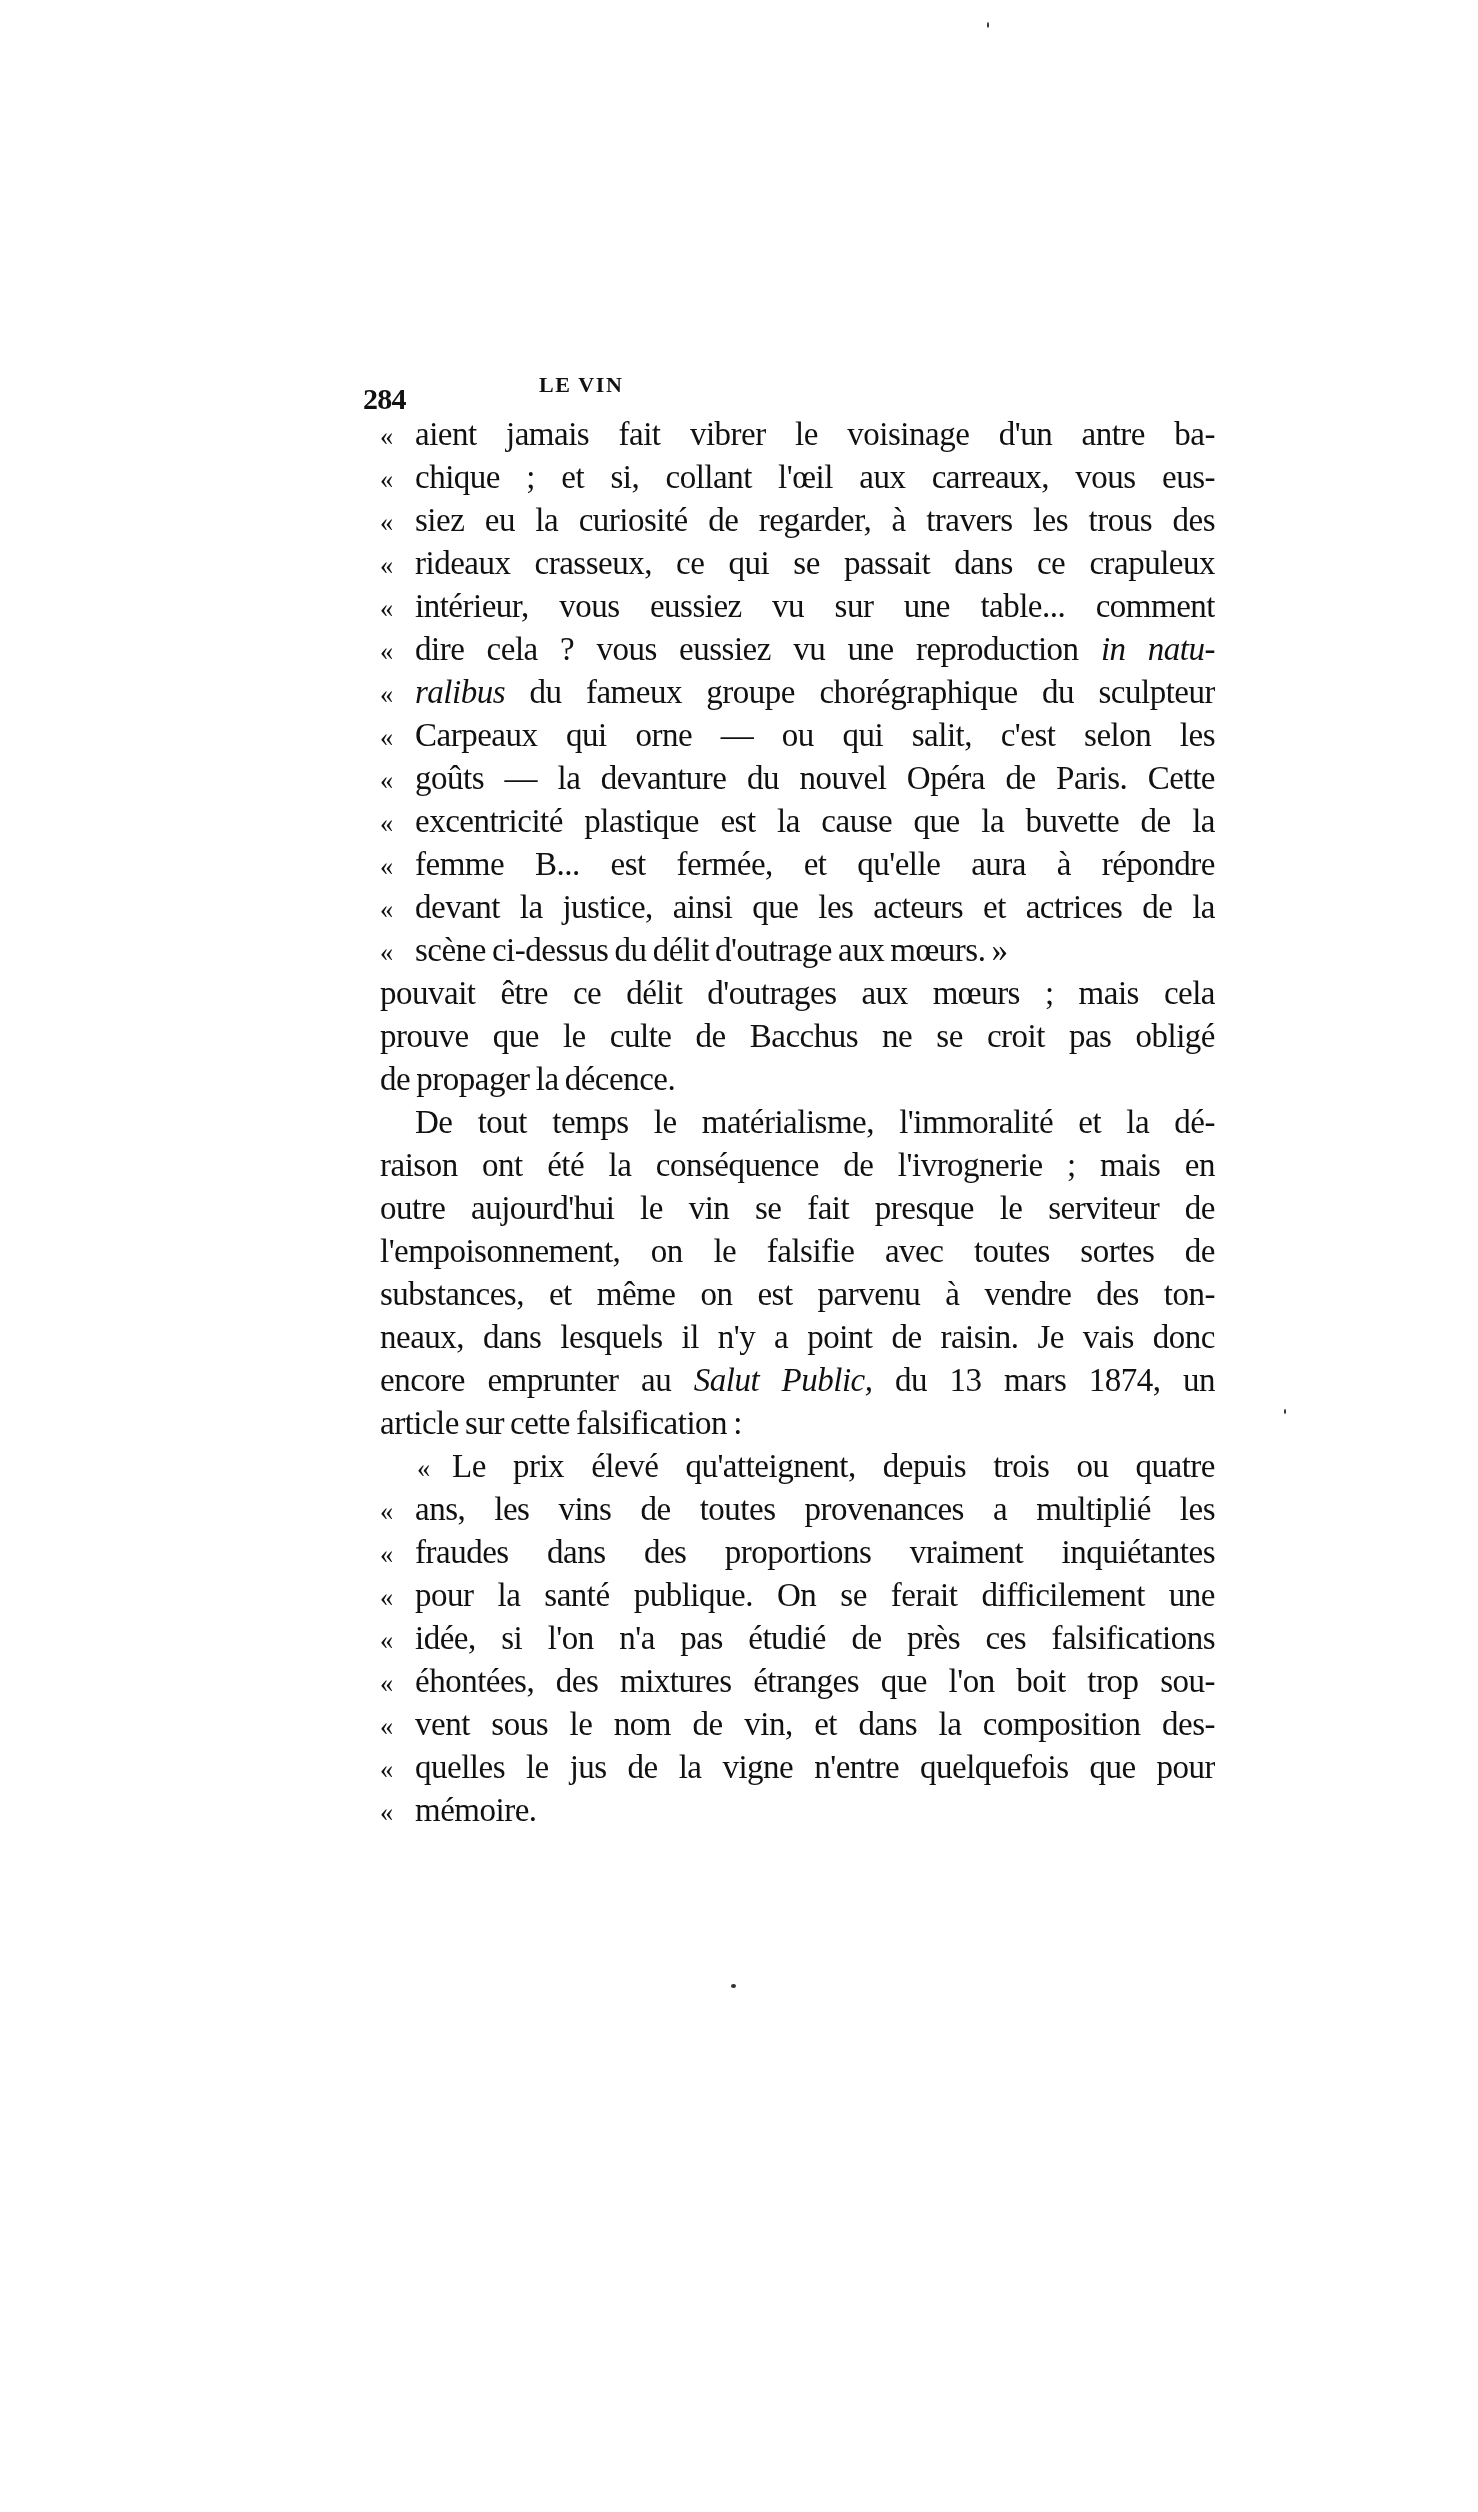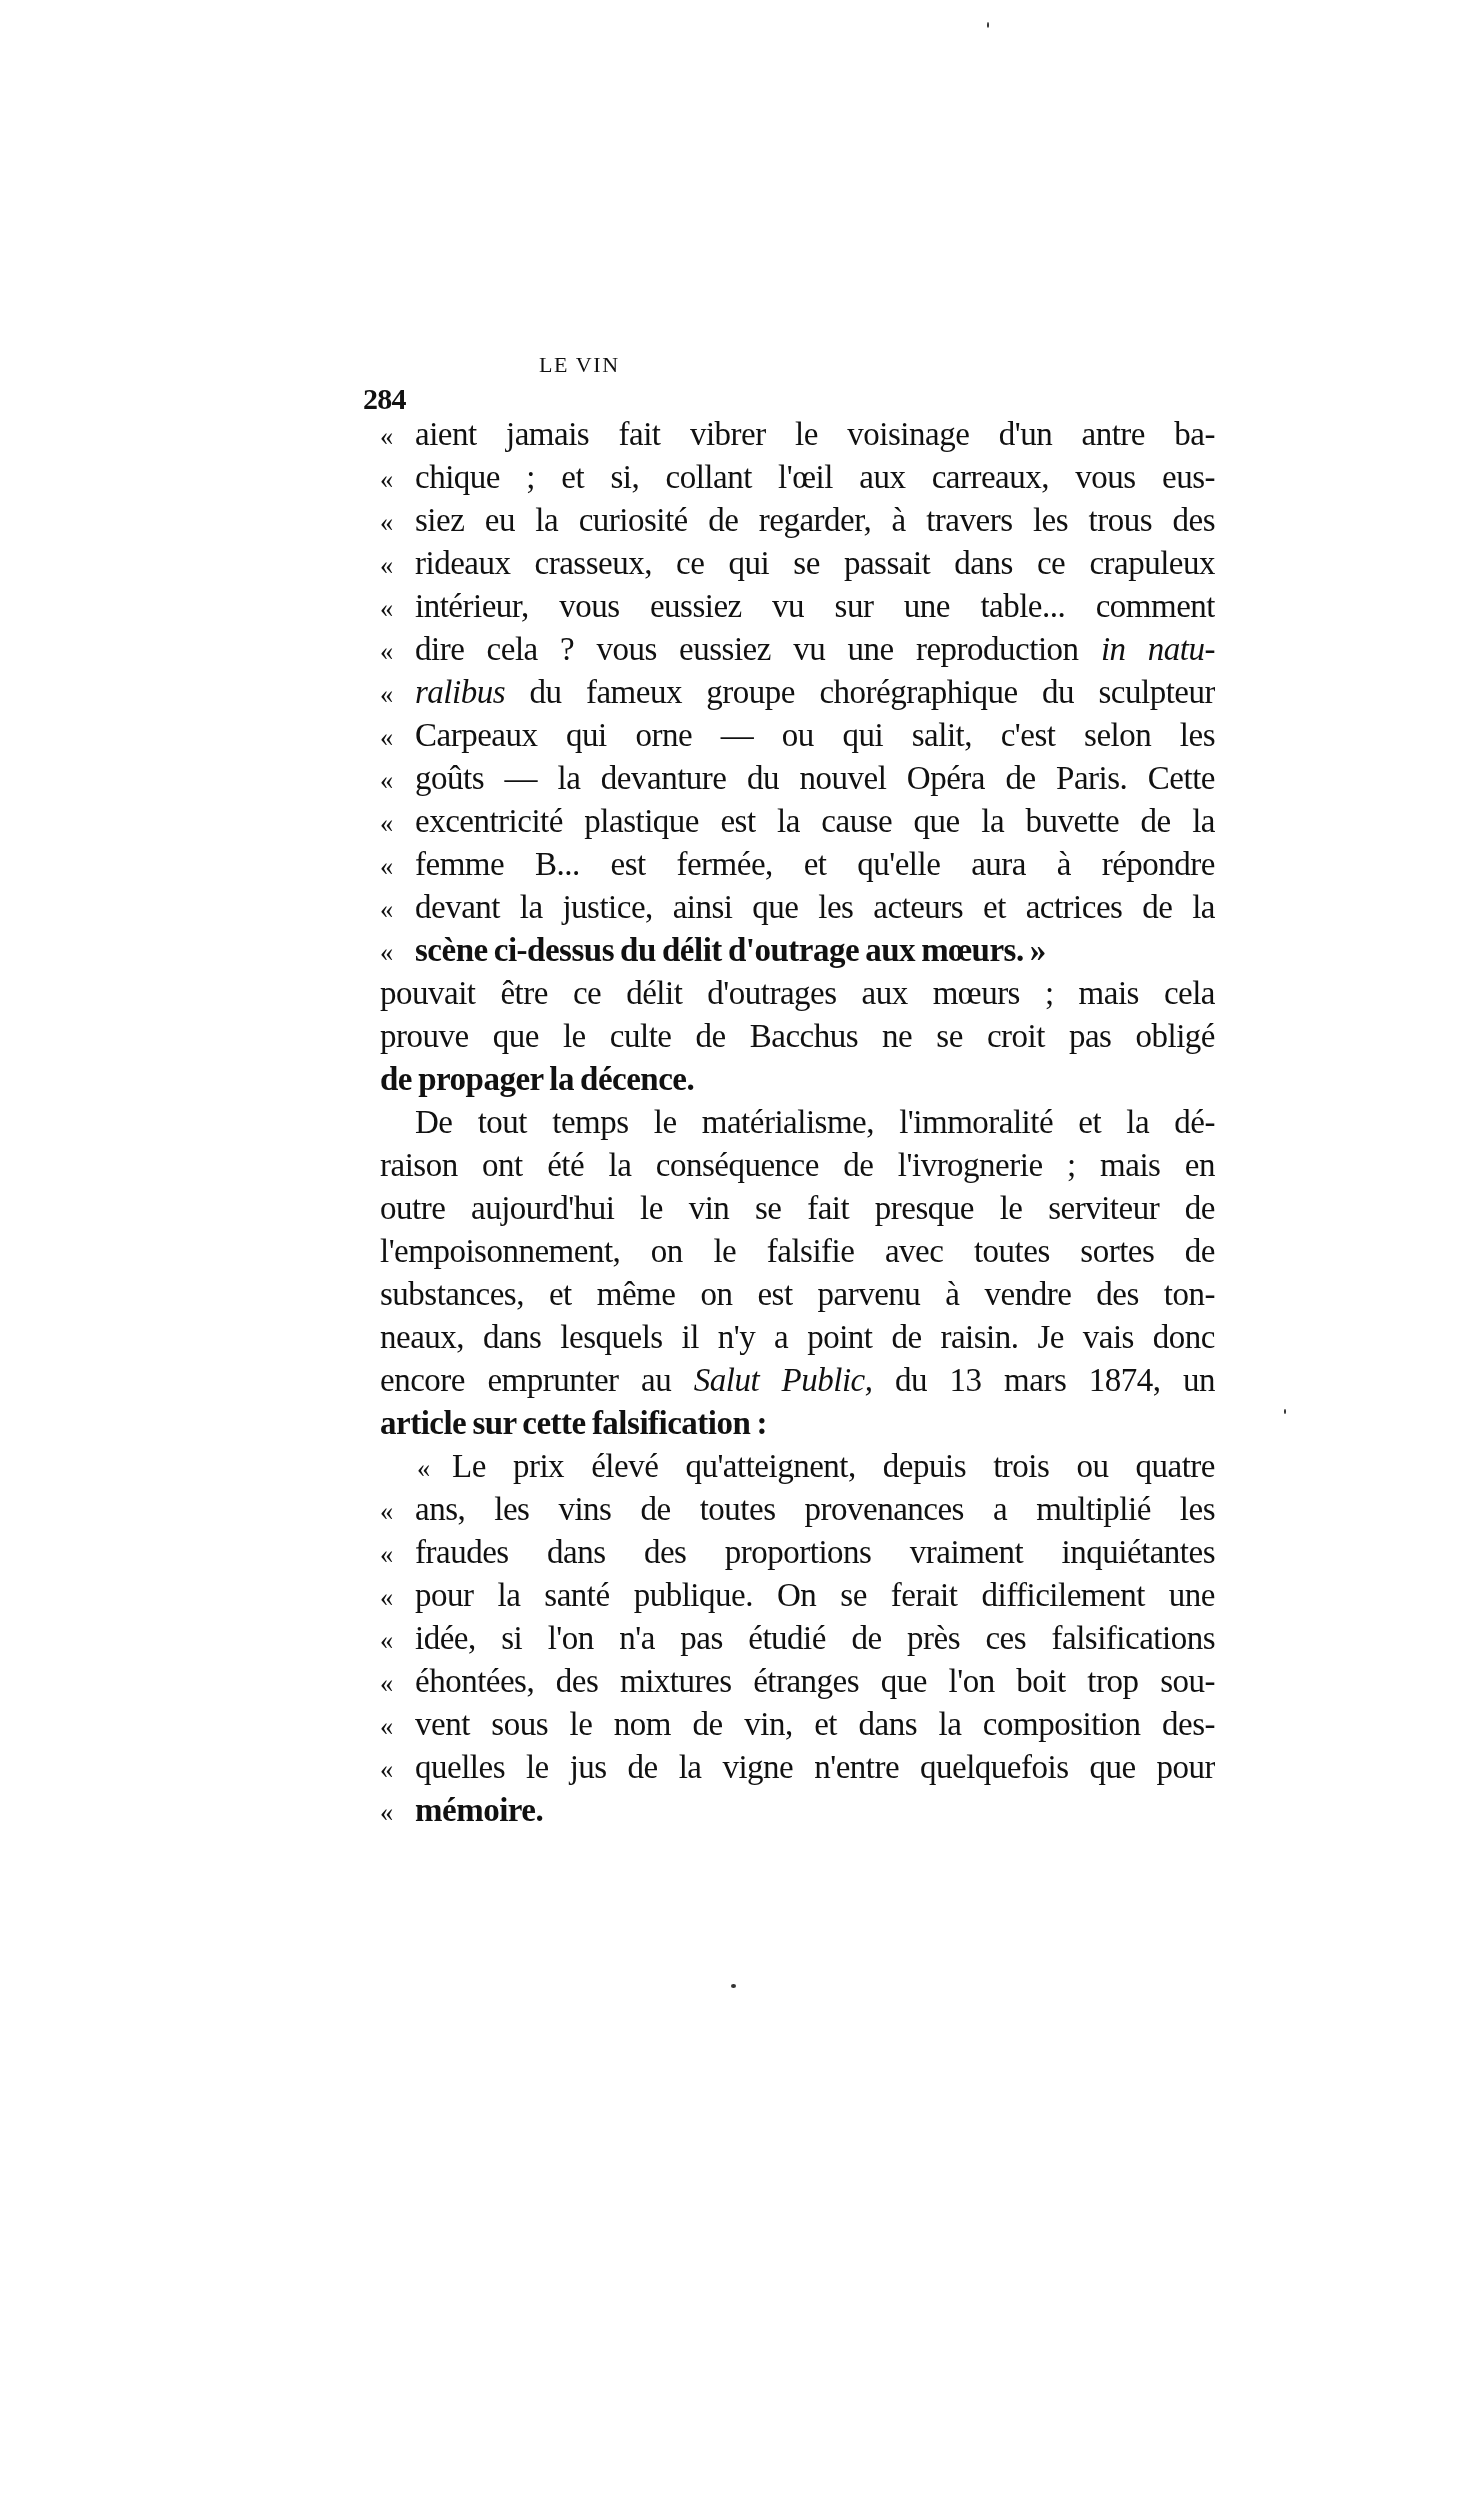--- a/index.html
+++ b/index.html
@@ -6,34 +6,34 @@
   body {
     width: 1479px; height: 2512px; background: #ffffff; position: relative; overflow: hidden;
     font-family: "Liberation Serif", "DejaVu Serif", serif; color: #111;
   }
   .page-number {
     position: absolute; left: 363px; top: 366px; font-size: 30px; font-weight: bold;
     letter-spacing: -0.8px;
     margin-top: 16px;
   }
   .running-head {
-    position: absolute; left: 539px; top: 352px; font-size: 22px; font-weight: normal;
+    position: absolute; left: 539px; top: 372px; font-size: 22px; font-weight: bold;
     letter-spacing: 1.6px;
   }
   .body-text { position: absolute; left: 380px; top: 413px; width: 835px; }
   .line {
     height: 43px; line-height: 43px; font-size: 33px; white-space: nowrap;
     display: flex; align-items: baseline; position: relative;
   }
   .line .q { width: 35px; flex: none; font-size: 26.5px; }
   .line .t {
     flex: 1; text-align: justify; text-align-last: justify; white-space: normal;
     overflow: hidden; height: 43px; letter-spacing: -0.5px; word-spacing: -1.6px;
   }
-  .line.last .t { text-align-last: left; font-weight: bold; }
+  .line.last .t { text-align-last: left; }
   .line.indent .t { padding-left: 35px; }
   .line.indent-q .q { margin-left: 37px; }
   i { font-style: italic; }
   .speck { position: absolute; background: #333; border-radius: 50%; }
 </style>
 </head>
 <body>
 
 <div class="page-number">284</div>
 <div class="running-head">LE VIN</div>

